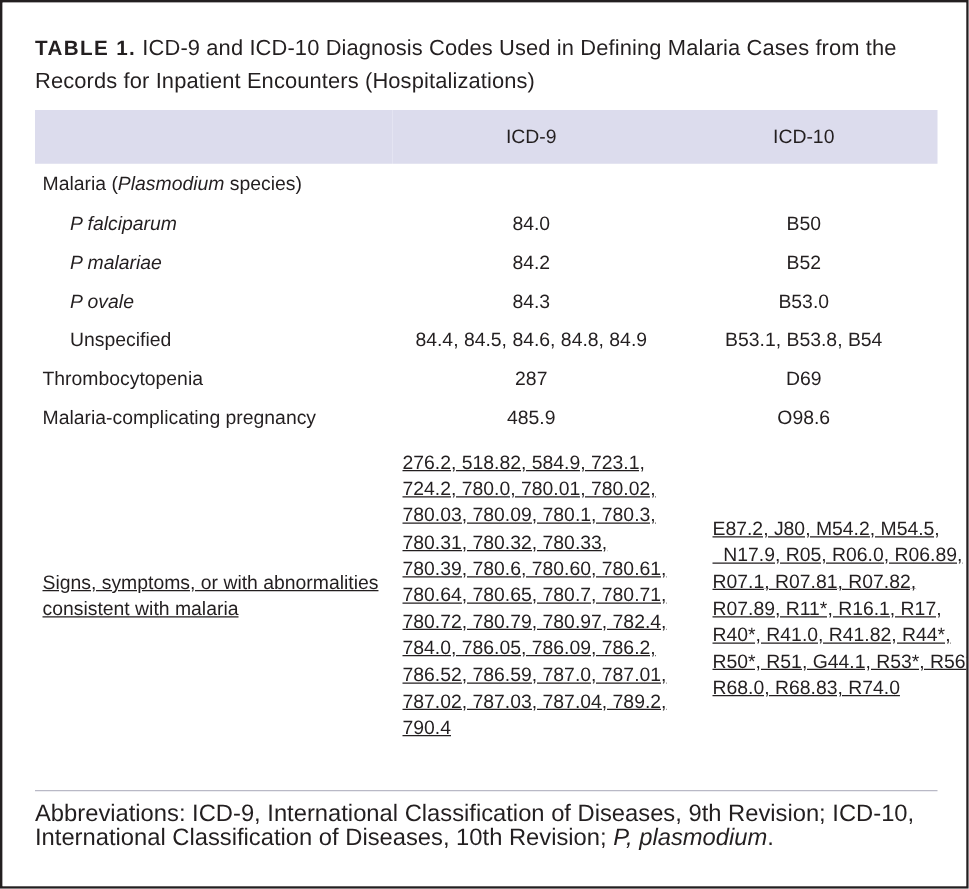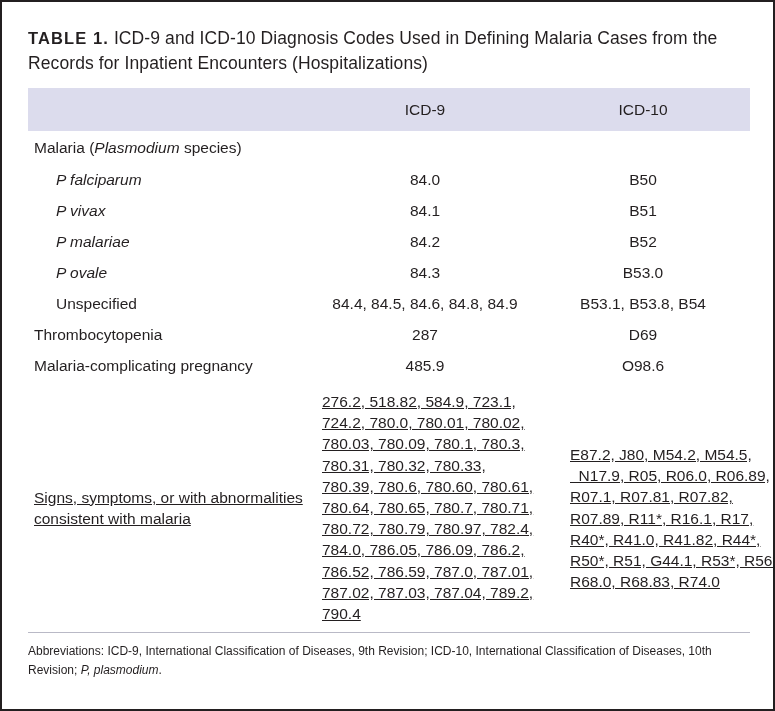--- a/index.html
+++ b/index.html
@@ -112,21 +112,21 @@
     top: 630px;
     width: 722px;
     height: 1px;
     background: #b9b9c6;
   }
   .footnote {
     position: absolute;
     left: 26px;
     top: 640px;
     width: 724px;
-    font-size: 12px;
+    font-size: 19px;
     line-height: 19px;
     color: #231f20;
   }
   .footnote i { font-style: italic; }
 </style>
 </head>
 <body>
 
 <div class="page">
   <div class="page-inner">
@@ -154,25 +154,20 @@
             <td class="lbl"><span>Malaria (</span><i>Plasmodium</i><span> species)</span></td>
             <td></td>
             <td></td>
           </tr>
           <tr>
             <td class="lbl indent"><i>P falciparum</i></td>
             <td>84.0</td>
             <td>B50</td>
           </tr>
           <tr>
-            <td class="lbl indent"><i>P vivax</i></td>
-            <td>84.1</td>
-            <td>B51</td>
-          </tr>
-          <tr>
             <td class="lbl indent"><i>P malariae</i></td>
             <td>84.2</td>
             <td>B52</td>
           </tr>
           <tr>
             <td class="lbl indent"><i>P ovale</i></td>
             <td>84.3</td>
             <td>B53.0</td>
           </tr>
           <tr>

